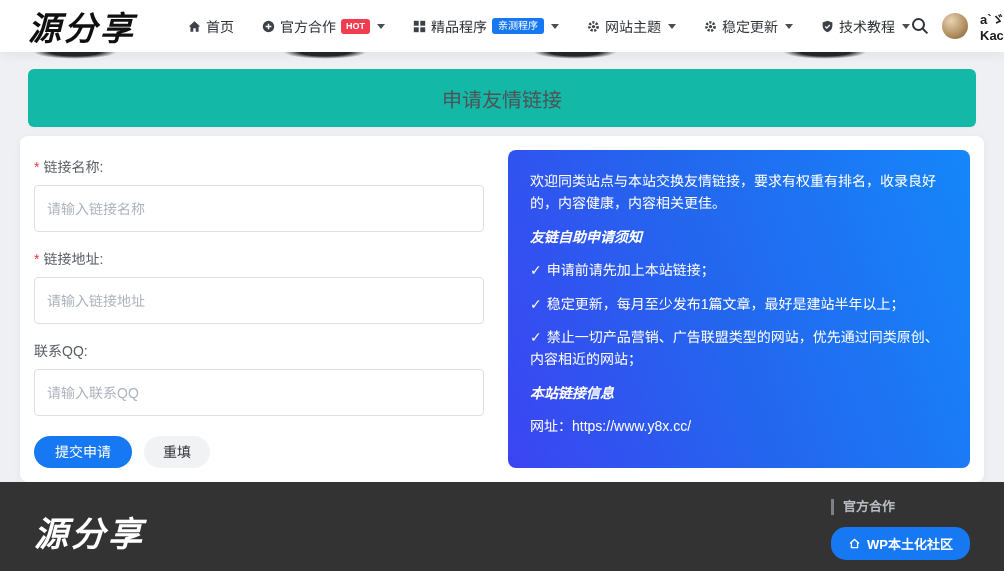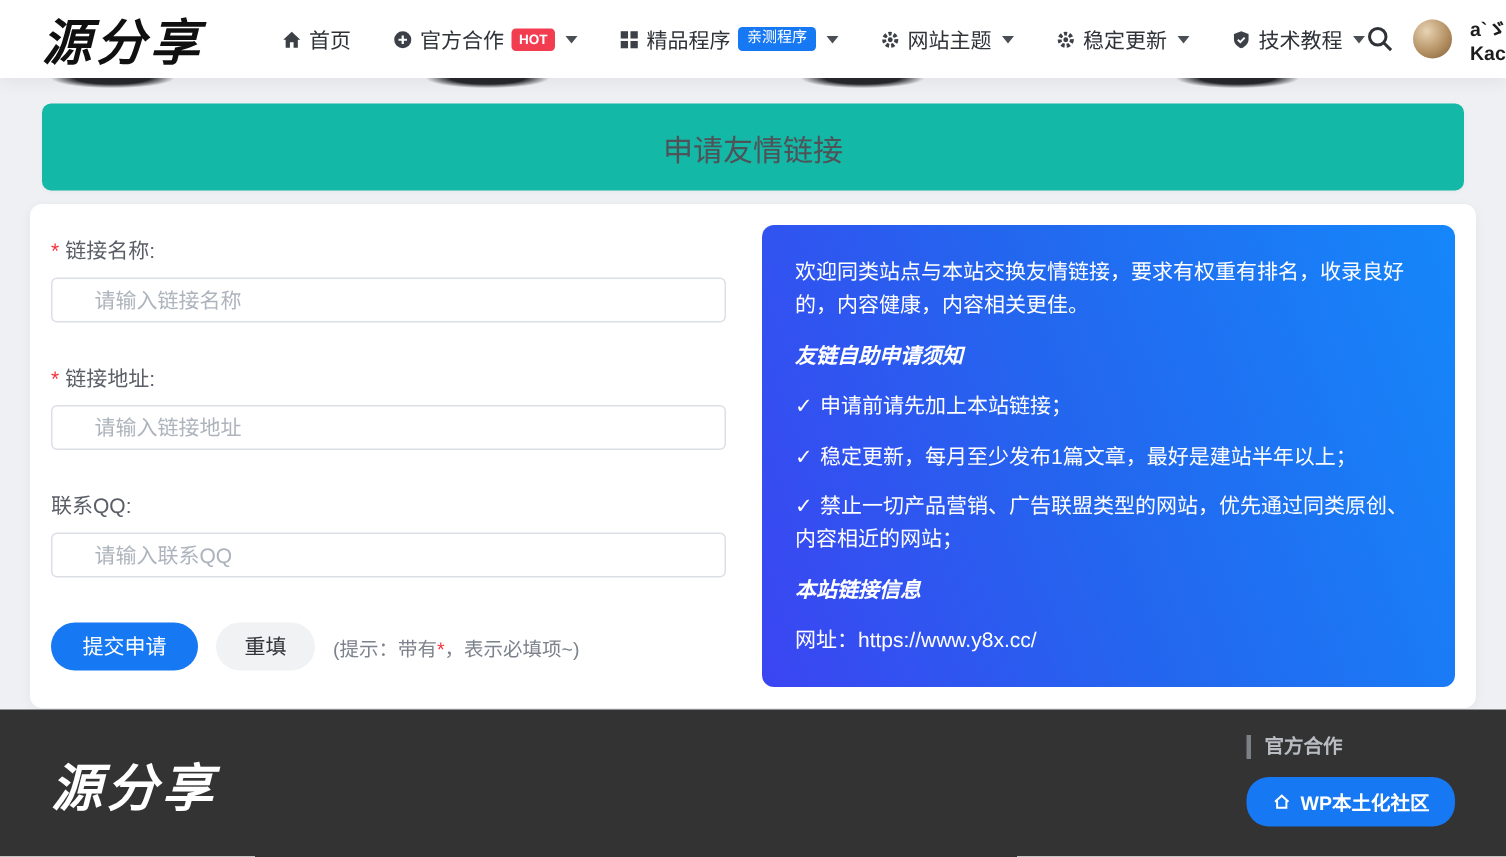--- a/index.html
+++ b/index.html
@@ -88,23 +88,23 @@
     display: flex;
     gap: 24px;
     box-shadow: 0 2px 8px rgba(0,0,0,0.05);
   }
   .link-form { width: 450px; flex: none; padding-top: 4px; }
   .field-label {
     display: block; font-size: 14px; color: #5a5e66; margin: 2px 0 9px;
   }
   .req { color: #f0333e; margin-right: 4px; }
   .text-input {
-    width: 100%; height: 30px; border: 1px solid #dcdfe6; border-radius: 4px;
-    padding: 0 28px; font-size: 14px; color: #333; outline: none;
-    font-family: inherit; margin-bottom: 24px;
+    width: 100%; height: 47px; border: 1px solid #dcdfe6; border-radius: 4px;
+    padding: 0 12px; font-size: 14px; color: #333; outline: none;
+    font-family: inherit; margin-bottom: 14px;
   }
   .text-input::placeholder { color: #aeb4bd; }
   .btn-row { display: flex; align-items: center; margin-top: 6px; }
   .btn {
     border: none; border-radius: 16px; font-size: 14px; cursor: pointer;
     font-family: inherit; line-height: 1;
   }
   .btn-submit { background: #1678f2; color: #fff; padding: 9px 21px; }
   .btn-reset { background: #f1f2f4; color: #303338; padding: 9px 19px; margin-left: 12px; }
   .form-hint { font-size: 13px; color: #7d838c; margin-left: 12px; }
@@ -248,21 +248,20 @@
       <input class="text-input" type="text" placeholder="请输入链接地址" style="">
 
       <label class="field-label">
         <span>联系QQ:</span>
       </label>
       <input class="text-input" type="text" placeholder="请输入联系QQ" style="">
 
       <div class="btn-row">
         <button type="button" class="btn btn-submit">提交申请</button>
         <button type="button" class="btn btn-reset">重填</button>
-        <span class="form-hint"><span>(提示：带有</span><span class="req">*</span><span>，表示必填项~)</span></span>
       </div>
     </form>
 
     <aside class="info-panel">
       <p>欢迎同类站点与本站交换友情链接，要求有权重有排名，收录良好的，内容健康，内容相关更佳。</p>
       <p class="panel-heading">友链自助申请须知</p>
       <p><span class="check">✓</span><span>申请前请先加上本站链接；</span></p>
       <p><span class="check">✓</span><span>稳定更新，每月至少发布1篇文章，最好是建站半年以上；</span></p>
       <p><span class="check">✓</span><span>禁止一切产品营销、广告联盟类型的网站，优先通过同类原创、内容相近的网站；</span></p>
       <p class="panel-heading">本站链接信息</p>

